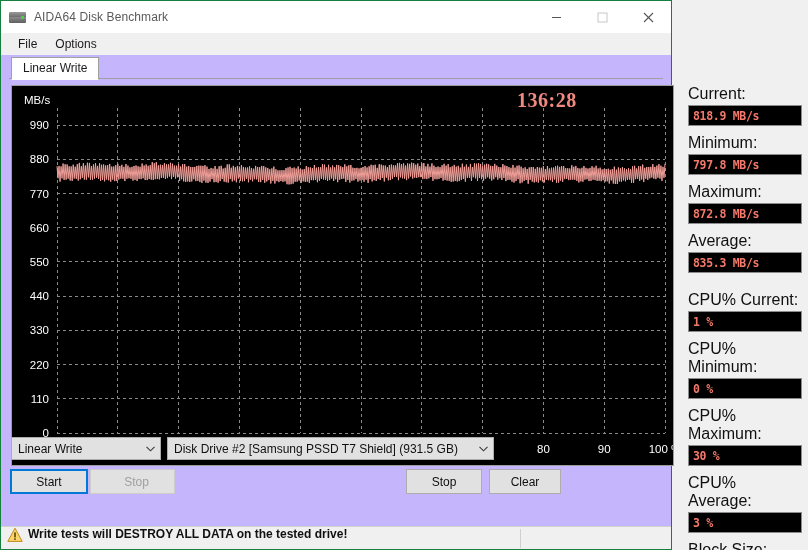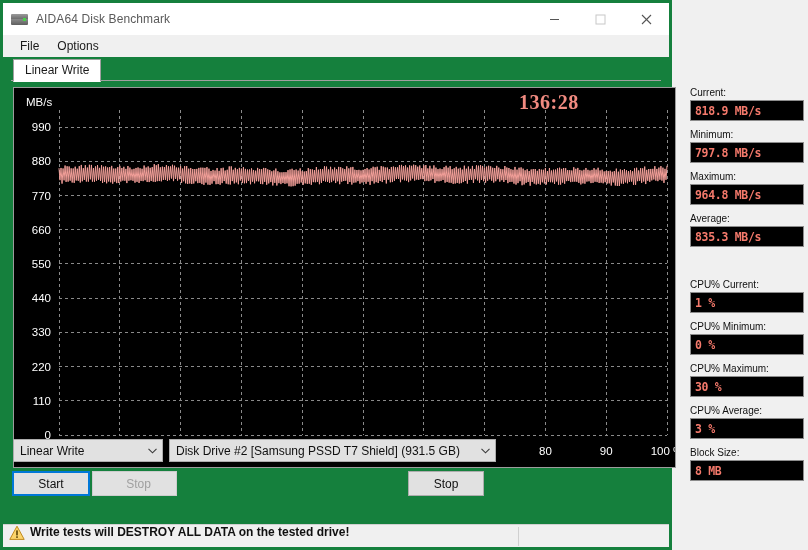--- a/index.html
+++ b/index.html
@@ -6,22 +6,22 @@
   html, body {
     margin: 0; padding: 0;
     width: 808px; height: 550px;
     overflow: hidden;
     background: #f0f0f0;
     font-family: "Liberation Sans", sans-serif;
   }
   .window {
     position: relative;
     width: 672px; height: 550px;
-    background: #15803d;
-    border: 3px solid #15803d;
+    background: #c4b5fd;
+    border: 1px solid #15803d;
   }
 
   
   .titlebar {
     position: relative;
     height: 32px;
     background: #ffffff;
     display: flex;
     align-items: center;
   }
@@ -114,27 +114,27 @@
     letter-spacing: 0.5px;
   }
 
   
   .stats {
     position: absolute;
     left: 687px; top: 4px;
     width: 114px;
   }
   .stat-label {
-    font-size: 10px;
+    font-size: 16px;
     color: #101010;
     margin-top: 8px;
     margin-bottom: 2px;
   }
   .stat-label.first { margin-top: 2px; }
-  .stat-label.gap { margin-top: 32px; }
+  .stat-label.gap { margin-top: 18px; }
   .stat-box {
     height: 21px;
     background: #000000;
     border: 1px solid #8c8c8c;
     display: flex;
     align-items: center;
     padding-left: 4px;
   }
   .stat-value {
     font-family: "DejaVu Sans Mono", monospace;
@@ -319,21 +319,21 @@
         <div class="stat-label first">Current:</div>
         <div class="stat-box">
           <span class="stat-value">818.9 MB/s</span>
         </div>
         <div class="stat-label">Minimum:</div>
         <div class="stat-box">
           <span class="stat-value">797.8 MB/s</span>
         </div>
         <div class="stat-label">Maximum:</div>
         <div class="stat-box">
-          <span class="stat-value">964.8 MB/s</span>
+          <span class="stat-value">872.8 MB/s</span>
         </div>
         <div class="stat-label">Average:</div>
         <div class="stat-box">
           <span class="stat-value">835.3 MB/s</span>
         </div>
         <div class="stat-label gap">CPU% Current:</div>
         <div class="stat-box">
           <span class="stat-value">1 %</span>
         </div>
         <div class="stat-label">CPU% Minimum:</div>
@@ -372,20 +372,21 @@
       <div class="combo-arrow">
         <svg width="9" height="6" viewBox="0 0 9 6">
             <path d="M0.5 0.8 L4.5 4.8 L8.5 0.8" fill="none" stroke="#3a3a3a" stroke-width="1.1"></path>
           </svg>
       </div>
     </div>
 
     <div class="btn focused" id="btn-start">Start</div>
     <div class="btn disabled" id="btn-stop">Stop</div>
     <div class="btn" id="btn-save">Stop</div>
+    <div class="btn" id="btn-clear">Clear</div>
   </div>
 
   <div class="statusbar">
     <svg class="warn-icon" viewBox="0 0 16 16">
       <path d="M8 1.2 L15.2 14.4 L0.8 14.4 Z" fill="#fbd46b" stroke="#c08a1e" stroke-width="1"></path>
       <rect x="7.2" y="5.4" width="1.6" height="5" fill="#5a4205"></rect>
       <rect x="7.2" y="11.3" width="1.6" height="1.6" fill="#5a4205"></rect>
     </svg>
     <div class="status-text">Write tests will DESTROY ALL DATA on the tested drive!</div>
     <div class="status-sep"></div>

